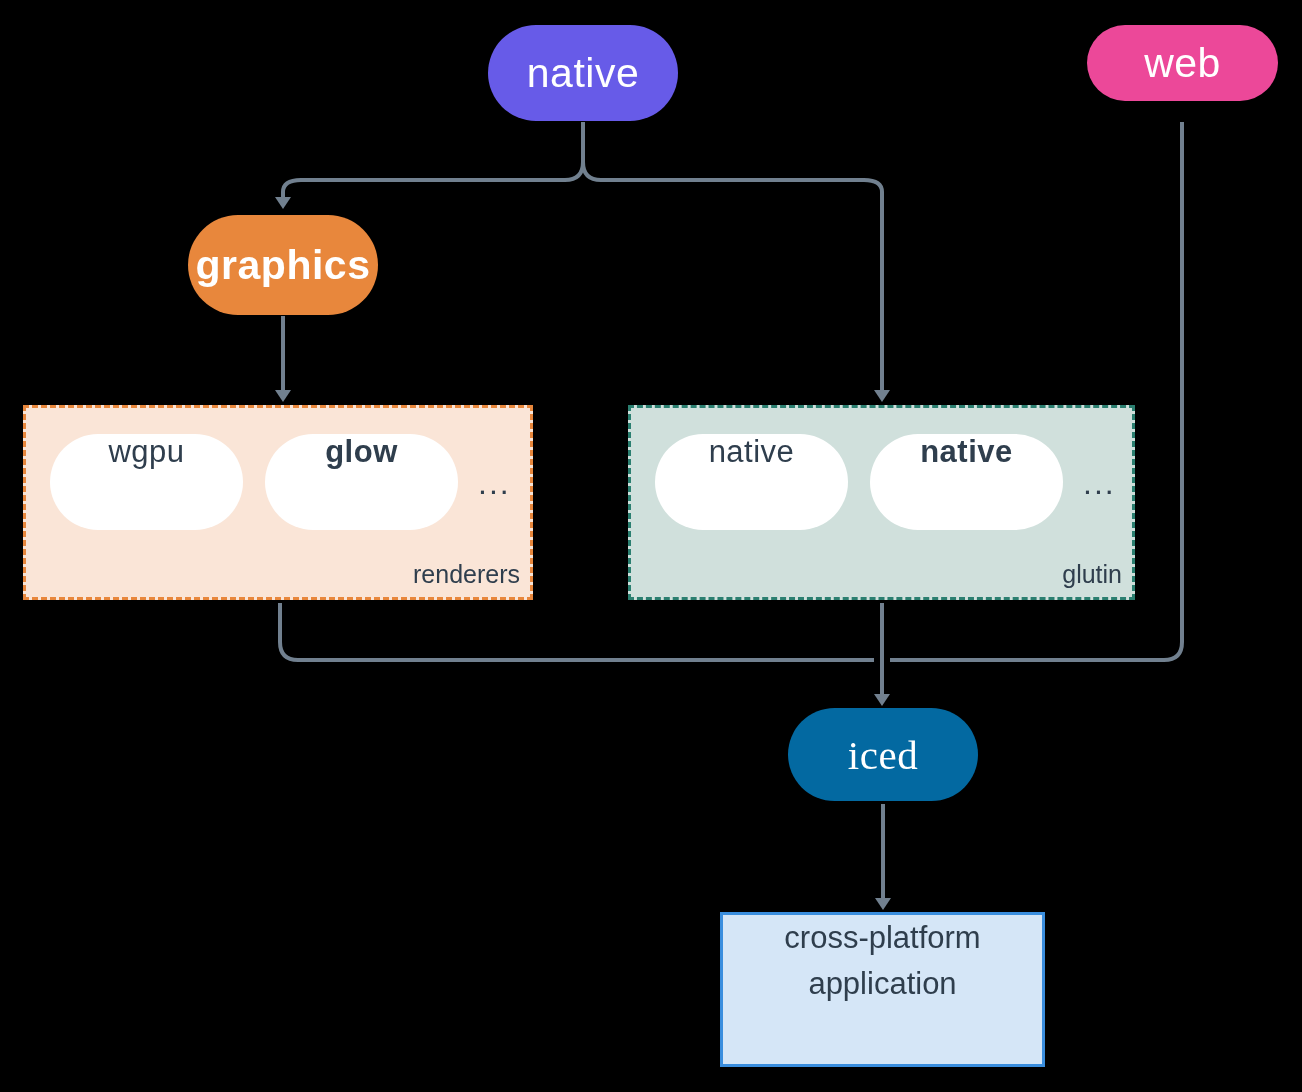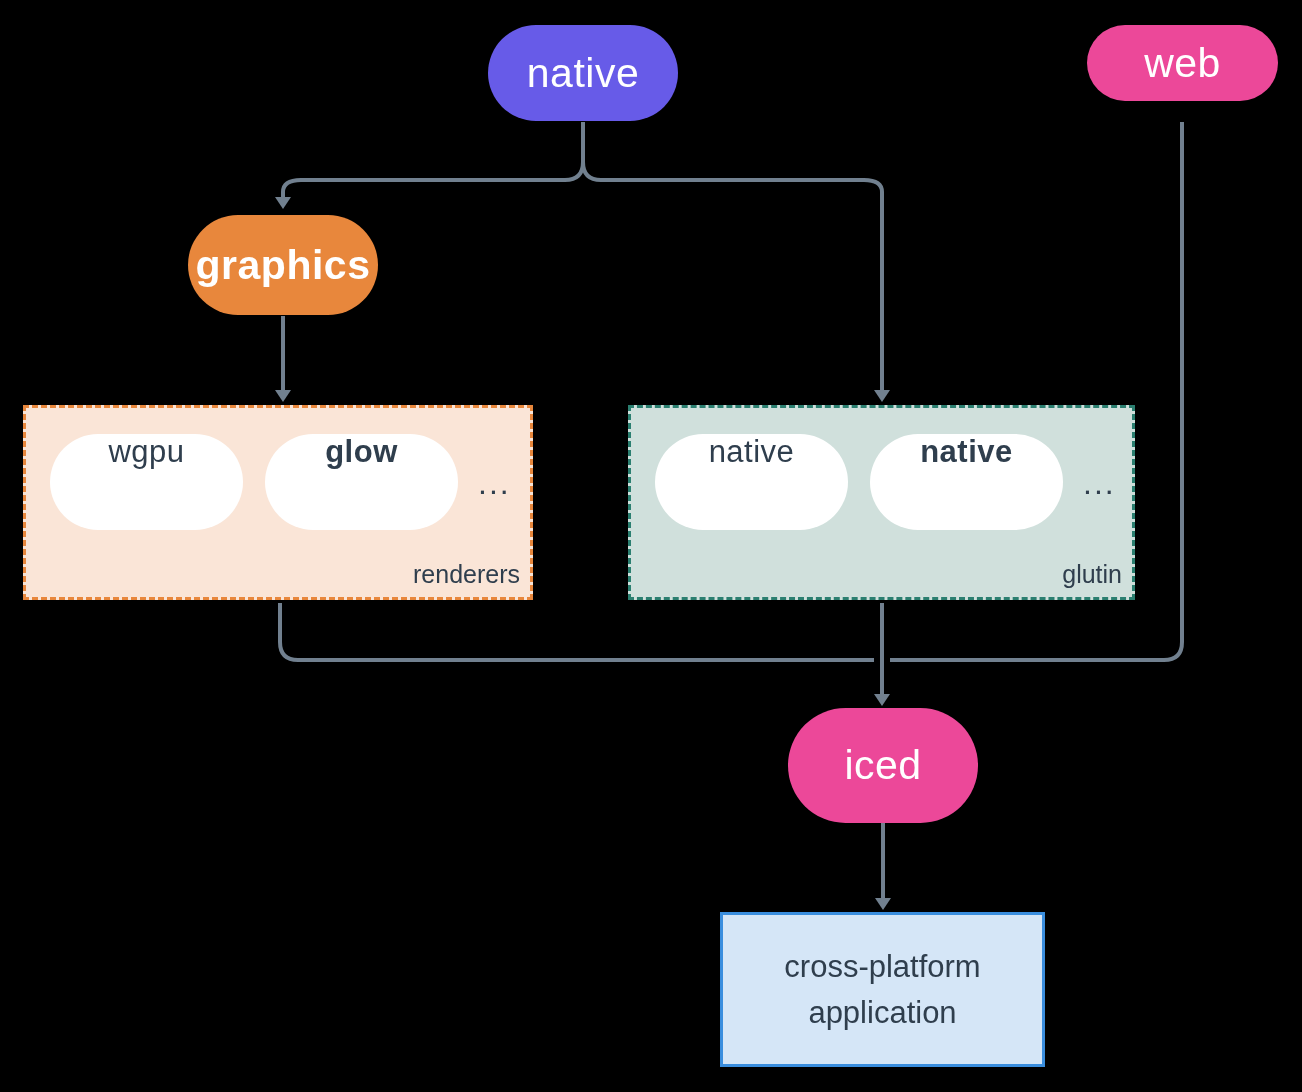--- a/index.html
+++ b/index.html
@@ -10,21 +10,21 @@
   svg.connectors { position:absolute; left:0; top:0; width:1302px; height:1092px; }
 
   .pill {
     position:absolute; border-radius:999px;
     display:flex; align-items:center; justify-content:center;
     font-size:41px; letter-spacing:0.5px;
   }
   .pill-native { left:488px; top:25px; width:190px; height:96px; background:#675BE8; color:#ffffff; }
   .pill-web    { left:1087px; top:25px; width:191px; height:76px; background:#ec4899; color:#ffffff; }
   .pill-graphics { left:188px; top:215px; width:190px; height:100px; background:#E8873C; color:#ffffff;font-weight:bold; }
-  .pill-iced   { left:788px; top:708px; width:190px; height:115px; background:#ec4899; color:#ffffff; }
+  .pill-iced   { left:788px; top:708px; width:190px; height:93px; background:#0369a1; color:#ffffff;font-family:Liberation Serif, serif; }
 
   .group {
     position:absolute; width:510px; height:195px; box-sizing:border-box;
   }
   .group-renderers { left:23px; top:405px; background:#FAE5D7; border:3px dashed #E8873C; }
   .group-shells    { left:628px; top:405px; width:507px; background:#D0E0DC; border:3px dashed #2B7F70; }
 
   .inner-pill {
     position:absolute; top:26px; width:193px; height:96px; background:#ffffff;
     border-radius:999px; display:flex; align-items:flex-start; justify-content:center;
@@ -37,21 +37,21 @@
     position:absolute; left:452px; top:0; height:150px; display:flex; align-items:center;
     color:#2F3E4D; font-size:32px; letter-spacing:2px;
   }
   .group-label {
     position:absolute; right:10px; bottom:8px; color:#2F3E4D; font-size:25px;
   }
 
   .app-box {
     position:absolute; left:720px; top:912px; width:325px; height:155px; box-sizing:border-box;
     background:#D5E6F7; border:3px solid #3A8EDE;
-    display:flex; align-items:center; justify-content:center; text-align:center;
+    display:flex; align-items:flex-start; justify-content:center; text-align:center;
     color:#2F3E4D; font-size:31px; line-height:46px;
   }
   .app-box .app-label { width:280px; }
 </style>
 </head>
 <body>
 
 <div class="canvas">
 
   <svg class="connectors" viewBox="0 0 1302 1092" xmlns="http://www.w3.org/2000/svg">

